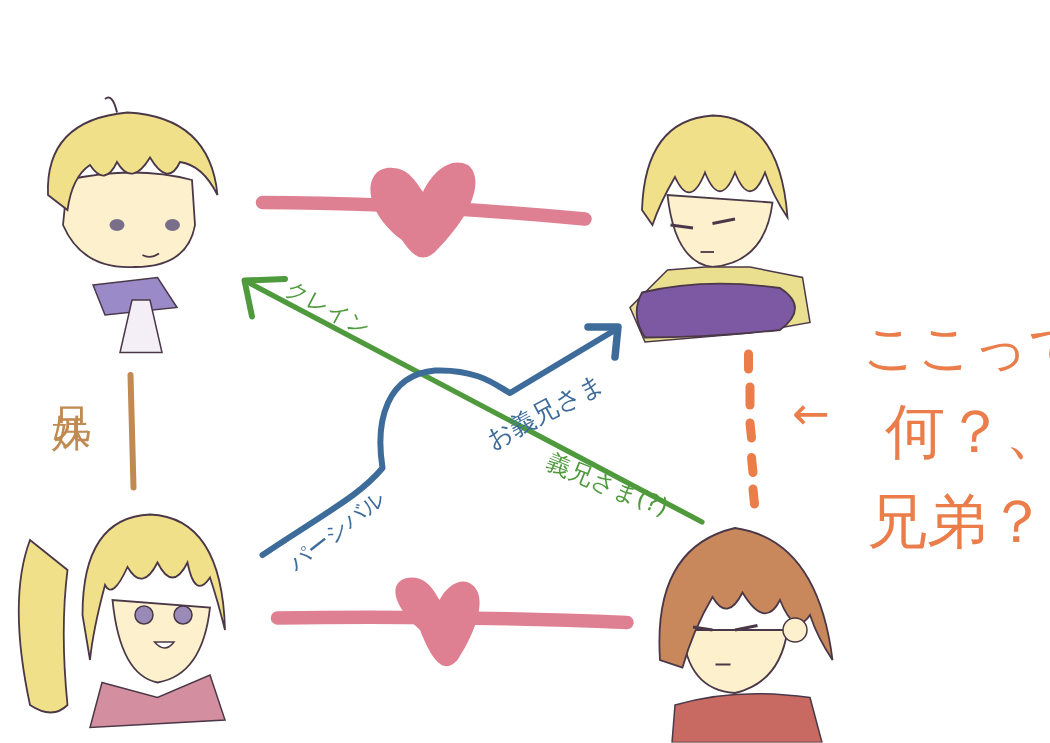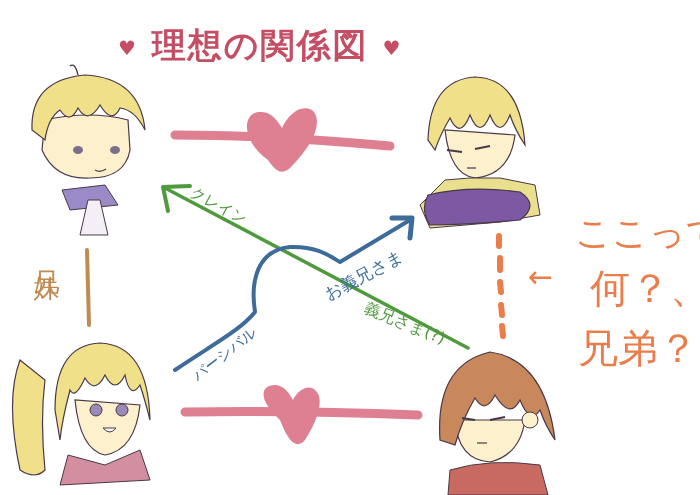--- a/index.html
+++ b/index.html
@@ -88,25 +88,20 @@
       <path d="M455 420 Q 458 460 490 462 Q 520 455 525 420 Z" fill="#fdf0cc" stroke="#4a3848" stroke-width="1.2"></path>
       <path d="M440 440 Q 435 365 490 352 Q 545 360 555 440 Q 545 425 540 410 Q 530 425 520 400 Q 510 420 495 395 Q 485 415 475 398 Q 462 420 455 445 Z" fill="#c8885c" stroke="#4a3848" stroke-width="1.2"></path>
       <circle cx="530" cy="420" r="8" fill="#fdf0cc" stroke="#4a3848" stroke-width="1"></circle>
       <path d="M462 418 L 475 420" stroke="#4a3848" stroke-width="2"></path>
       <path d="M490 420 L 505 417" stroke="#4a3848" stroke-width="2"></path>
       <path d="M477 443 L 487 443" stroke="#4a3848" stroke-width="1.2"></path>
       <path d="M450 470 Q 490 458 540 465 L 548 495 L 448 495 Z" fill="#c86a62" stroke="#4a3848" stroke-width="1"></path>
     </g>
   </svg>
 
-  <div class="txt title">
-    <span class="hv">♥</span>
-    <span>理想の関係図</span>
-    <span class="hv">♥</span>
-  </div>
 
   <div class="txt label-green" style="left:195px; top:185px; transform:rotate(28deg); transform-origin:left top;">クレイン</div>
   <div class="txt label-green" style="left:368px; top:300px; font-size:16px; transform:rotate(22deg); transform-origin:left top;">義兄さま(?)</div>
 
   <div class="txt label-blue" style="left:322px; top:288px; font-size:17px; transform:rotate(-28deg); transform-origin:left top;">お義兄さま</div>
   <div class="txt label-blue" style="left:190px; top:372px; transform:rotate(-38deg); transform-origin:left top;">パーシバル</div>
 
   <div class="txt label-brown" style="left:34px; top:250px;">兄妹</div>
 
   <div class="txt arrow-orange" style="left:528px; top:262px;">←</div>

